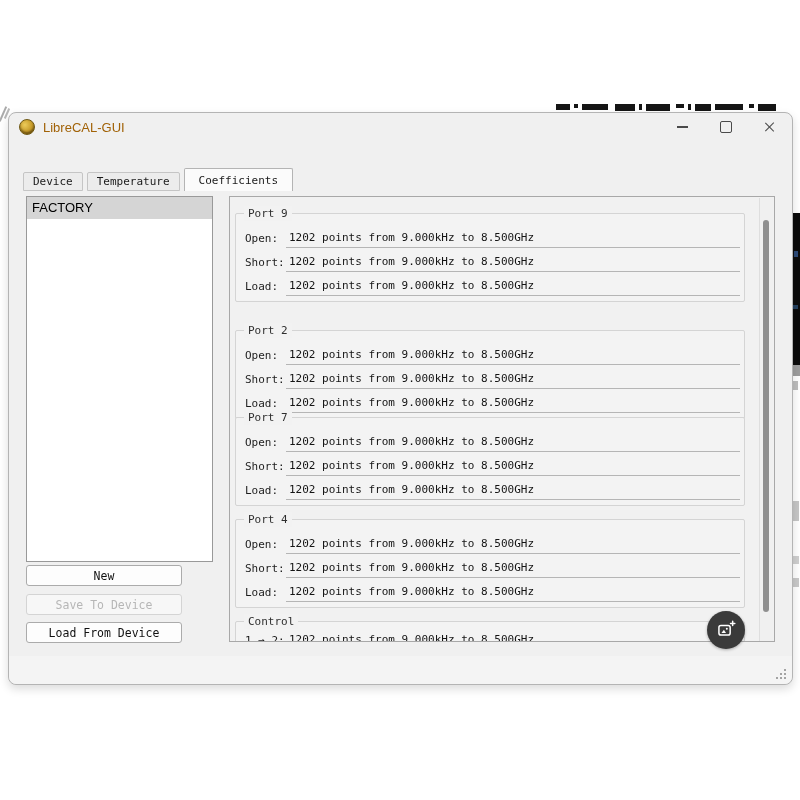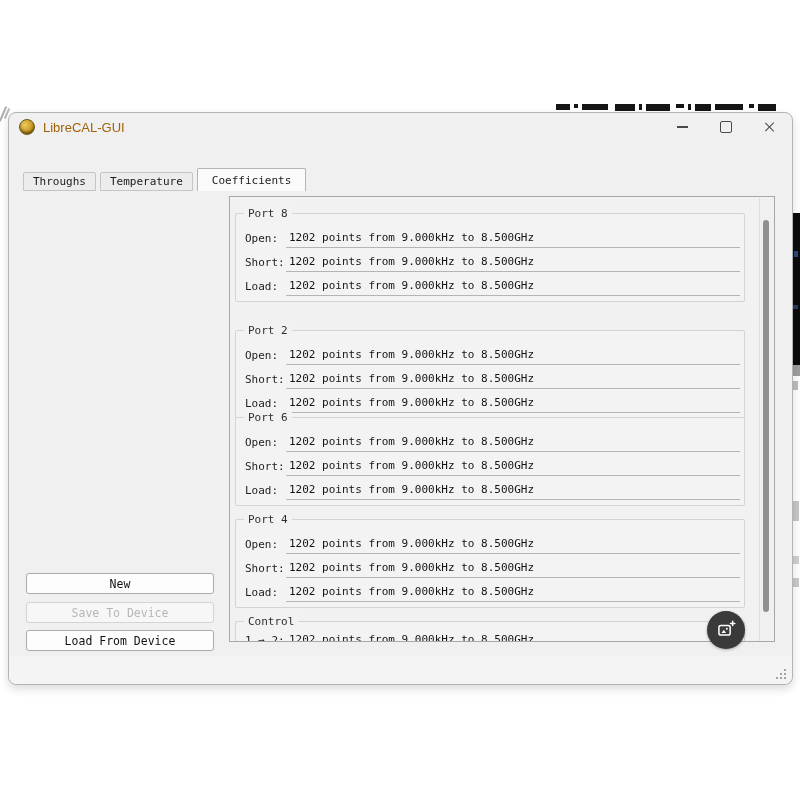--- a/index.html
+++ b/index.html
@@ -55,23 +55,23 @@
   .tab{box-sizing:border-box;height:19px;padding:0 9px;display:flex;align-items:center;
        background:#ececec;border:1px solid #c5c5c5;border-radius:2px 2px 0 0;
        font-size:11px;color:#1a1a1a;}
   .tab.active{height:23px;background:#fbfbfb;border:1px solid #b4b4b4;border-bottom:none;padding:0 14px;}
 
   
   .listbox{position:absolute;left:17px;top:83px;width:187px;height:366px;background:#ffffff;
            border:1px solid #999999;box-sizing:border-box;}
   .list-item{height:22px;line-height:22px;padding-left:5px;font-size:13px;color:#000;}
   .list-item.selected{background:#d5d5d5;}
-  .side-btn{position:absolute;left:17px;width:188px;height:21px;background:#fdfdfd;border:1px solid #ababab;
+  .side-btn{position:absolute;left:17px;width:156px;height:21px;background:#fdfdfd;border:1px solid #ababab;
             border-radius:3px;box-sizing:border-box;display:flex;align-items:center;justify-content:center;
-            font-size:11.5px;color:#111;margin-top:8px;}
+            font-size:11.5px;color:#111;}
   .side-btn.disabled{color:#b6b6b6;border-color:#d4d4d4;background:#f7f7f7;}
   #btn-new{top:452px;}
   #btn-save{top:481px;}
   #btn-load{top:509px;}
 
   
   .scrollarea{position:absolute;left:220px;top:83px;width:546px;height:446px;background:#f1f1f1;
               border:1px solid #a8a8a8;box-sizing:border-box;overflow:hidden;}
   .group{position:absolute;left:5px;width:510px;height:89px;border:1px solid #d4d4d4;border-radius:2px;
          background:#f3f3f3;box-sizing:border-box;padding-top:10px;}
@@ -130,34 +130,37 @@
             <div class="glyph-max"></div>
           </div>
         <div class="win-btn">
             <div class="glyph-close"></div>
           </div>
       </div>
     </div>
 
 
     <div class="tabbar">
-      <div class="tab mono">Throughs</div>
+      <div class="tab mono">Device</div>
       <div class="tab mono">Temperature</div>
       <div class="tab mono active">Coefficients</div>
     </div>
 
+    <div class="listbox">
+      <div class="list-item selected sans">FACTORY</div>
+    </div>
 
     <div class="side-btn mono" id="btn-new">New</div>
     <div class="side-btn mono" id="btn-load">Load From Device</div>
     <div class="side-btn mono disabled" id="btn-save">Save To Device</div>
 
     <div class="scrollarea">
 
       <div class="group" style="top:16px;">
-        <span class="group-title mono">Port 8</span>
+        <span class="group-title mono">Port 9</span>
         <div class="grow">
           <span class="glabel mono">Open:</span>
           <span class="gvalue mono">1202 points from 9.000kHz to 8.500GHz</span>
         </div>
         <div class="grow">
           <span class="glabel mono">Short:</span>
           <span class="gvalue mono">1202 points from 9.000kHz to 8.500GHz</span>
         </div>
         <div class="grow">
           <span class="glabel mono">Load:</span>
@@ -175,21 +178,21 @@
           <span class="glabel mono">Short:</span>
           <span class="gvalue mono">1202 points from 9.000kHz to 8.500GHz</span>
         </div>
         <div class="grow">
           <span class="glabel mono">Load:</span>
           <span class="gvalue mono">1202 points from 9.000kHz to 8.500GHz</span>
         </div>
       </div>
 
       <div class="group" style="top:220px;">
-        <span class="group-title mono">Port 6</span>
+        <span class="group-title mono">Port 7</span>
         <div class="grow">
           <span class="glabel mono">Open:</span>
           <span class="gvalue mono">1202 points from 9.000kHz to 8.500GHz</span>
         </div>
         <div class="grow">
           <span class="glabel mono">Short:</span>
           <span class="gvalue mono">1202 points from 9.000kHz to 8.500GHz</span>
         </div>
         <div class="grow">
           <span class="glabel mono">Load:</span>

